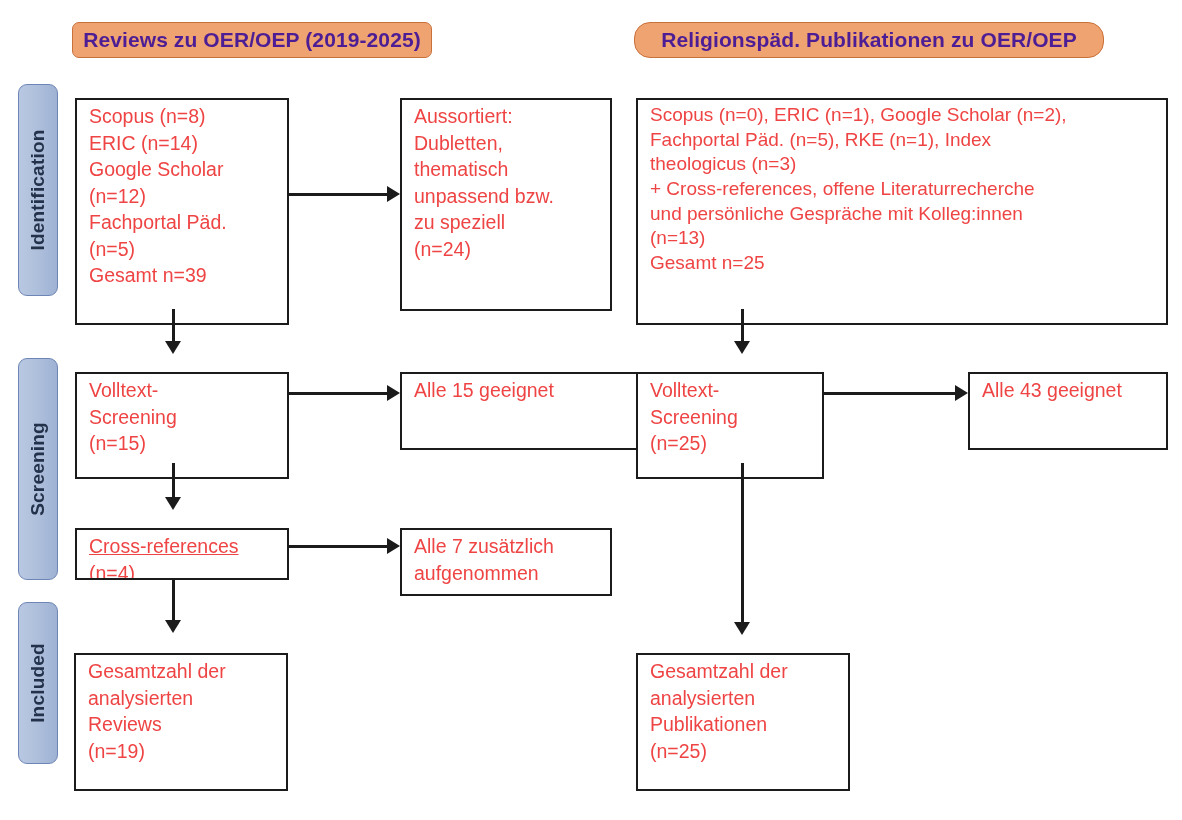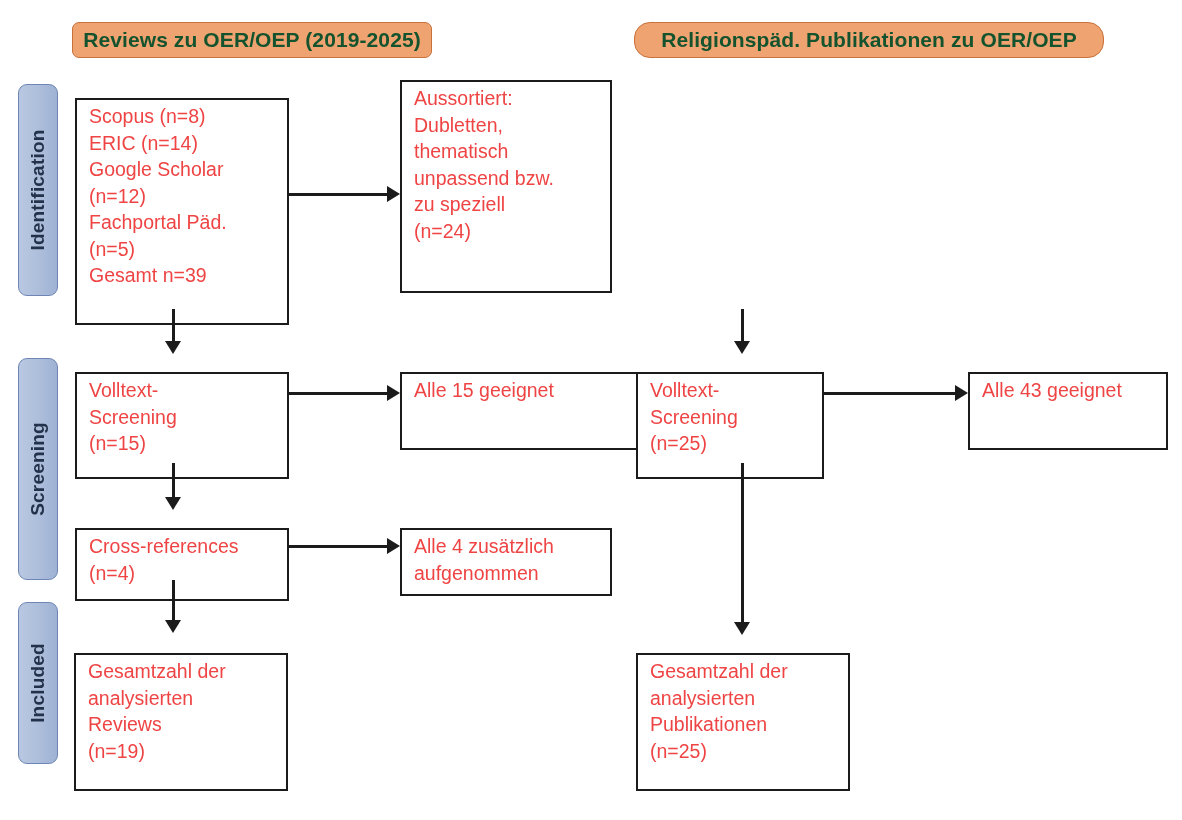--- a/index.html
+++ b/index.html
@@ -16,21 +16,21 @@
     overflow: hidden;
   }
 
   
   .col-header {
     position: absolute;
     box-sizing: border-box;
     background: #EFA371;
     border: 1.5px solid #C9713B;
     border-radius: 7px;
-    color: #14532d;
+    color: #4c1d95;
     font-size: 21px;
     font-weight: bold;
     display: flex;
     align-items: center;
     justify-content: center;
     letter-spacing: 0.1px;
     white-space: nowrap;
     text-align: right;
   }
   #hdr-left  { left: 72px;  top: 22px; width: 360px; height: 36px; }
@@ -70,29 +70,29 @@
     font-size: 19.5px;
     line-height: 1.36;
     padding: 3px 10px 6px 12px;
     white-space: pre-line;
     overflow: hidden;
     margin-top: 16px;
   }
   .box.dense { font-size: 19px; line-height: 1.30; }
 
   #box-id-left     { left: 75px;  top: 82px;  width: 214px; height: 227px; }
-  #box-excluded    { left: 400px; top: 64px;  width: 212px; height: 213px; }
+  #box-excluded    { left: 400px; top: 82px;  width: 212px; height: 213px; }
   #box-id-right    { left: 636px; top: 82px;  width: 532px; height: 227px; }
 
   #box-screen-left { left: 75px;  top: 356px; width: 214px; height: 107px; }
   #box-alle15      { left: 400px; top: 356px; width: 252px; height: 78px;  }
   #box-screen-right{ left: 636px; top: 356px; width: 188px; height: 107px; }
   #box-alle25      { left: 968px; top: 356px; width: 200px; height: 78px;  }
 
-  #box-crossref    { left: 75px;  top: 512px; width: 214px; height: 73px;  }
+  #box-crossref    { left: 75px;  top: 512px; width: 214px; height: 52px; text-decoration: underline;  }
   #box-alle4       { left: 400px; top: 512px; width: 212px; height: 68px;  }
 
   #box-incl-left   { left: 74px;  top: 637px; width: 214px; height: 138px; }
   #box-incl-right  { left: 636px; top: 637px; width: 214px; height: 138px; }
 
   
   .conn { position: absolute; }
   .v-line { background: #1b1b1b; width: 3px; }
   .h-line { background: #1b1b1b; height: 3px; }
   .arrow-down {
@@ -137,20 +137,27 @@
 (n=5)
 Gesamt n=39</div>
 
   <div class="box" id="box-excluded">Aussortiert:
 Dubletten,
 thematisch
 unpassend bzw.
 zu speziell
 (n=24)</div>
 
+  <div class="box dense" id="box-id-right">Scopus (n=0), ERIC (n=1), Google Scholar (n=2),
+Fachportal Päd. (n=5), RKE (n=1), Index
+theologicus (n=3)
++ Cross-references, offene Literaturrecherche
+und persönliche Gespräche mit Kolleg:innen
+(n=13)
+Gesamt n=25</div>
 
   <div class="conn h-line" style="left:289px; top:193px; width:98px;"></div>
   <div class="arrow-right" style="left:387px; top:186px;"></div>
 
   <div class="conn v-line" style="left:172px; top:309px; height:34px;"></div>
   <div class="arrow-down" style="left:165px; top:341px;"></div>
 
   <div class="conn v-line" style="left:741px; top:309px; height:34px;"></div>
   <div class="arrow-down" style="left:734px; top:341px;"></div>
 
@@ -174,21 +181,21 @@
 
   <div class="conn v-line" style="left:172px; top:463px; height:36px;"></div>
   <div class="arrow-down" style="left:165px; top:497px;"></div>
 
   <div class="conn v-line" style="left:741px; top:463px; height:161px;"></div>
   <div class="arrow-down" style="left:734px; top:622px;"></div>
 
   <div class="box" id="box-crossref">Cross-references
 (n=4)</div>
 
-  <div class="box" id="box-alle4">Alle 4 zusätzlich
+  <div class="box" id="box-alle4">Alle 7 zusätzlich
 aufgenommen</div>
 
   <div class="conn h-line" style="left:289px; top:545px; width:98px;"></div>
   <div class="arrow-right" style="left:387px; top:538px;"></div>
 
   <div class="conn v-line" style="left:172px; top:580px; height:42px;"></div>
   <div class="arrow-down" style="left:165px; top:620px;"></div>
 
   <div class="box" id="box-incl-left">Gesamtzahl der
 analysierten

